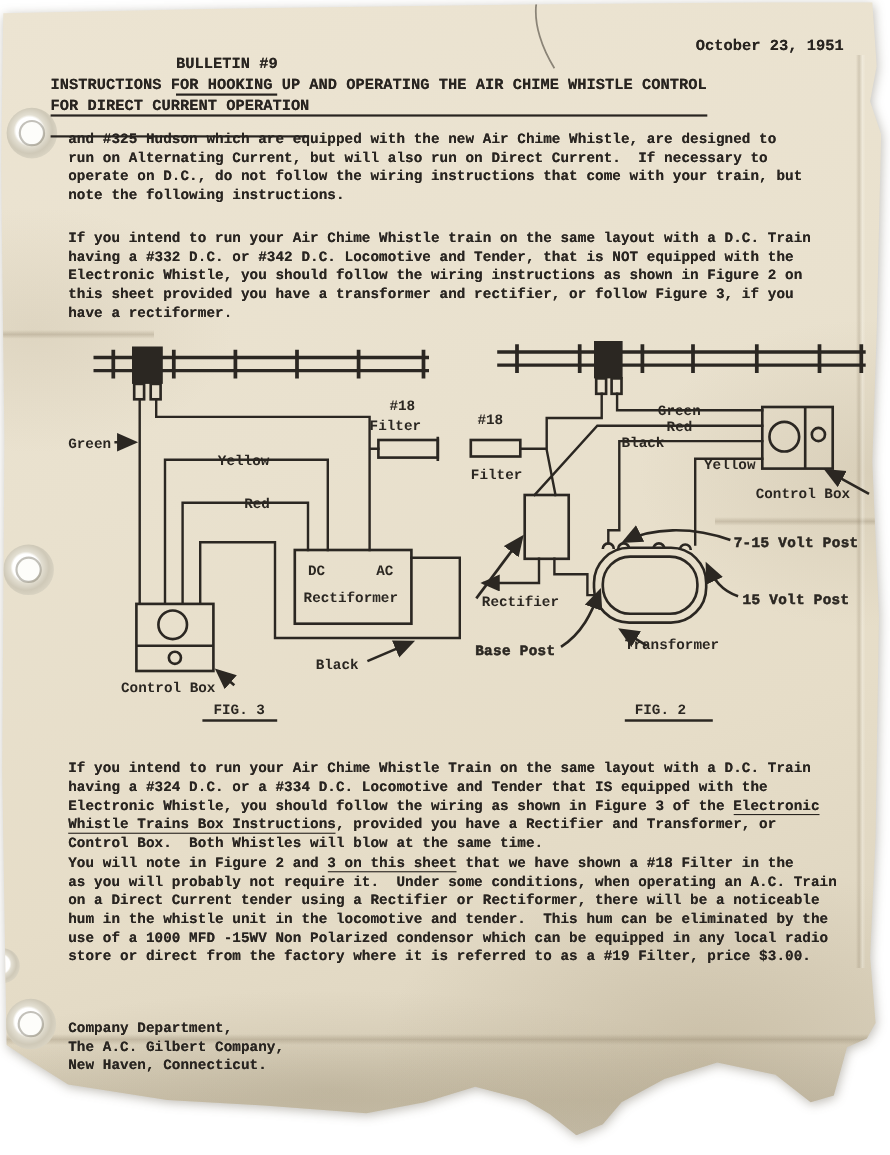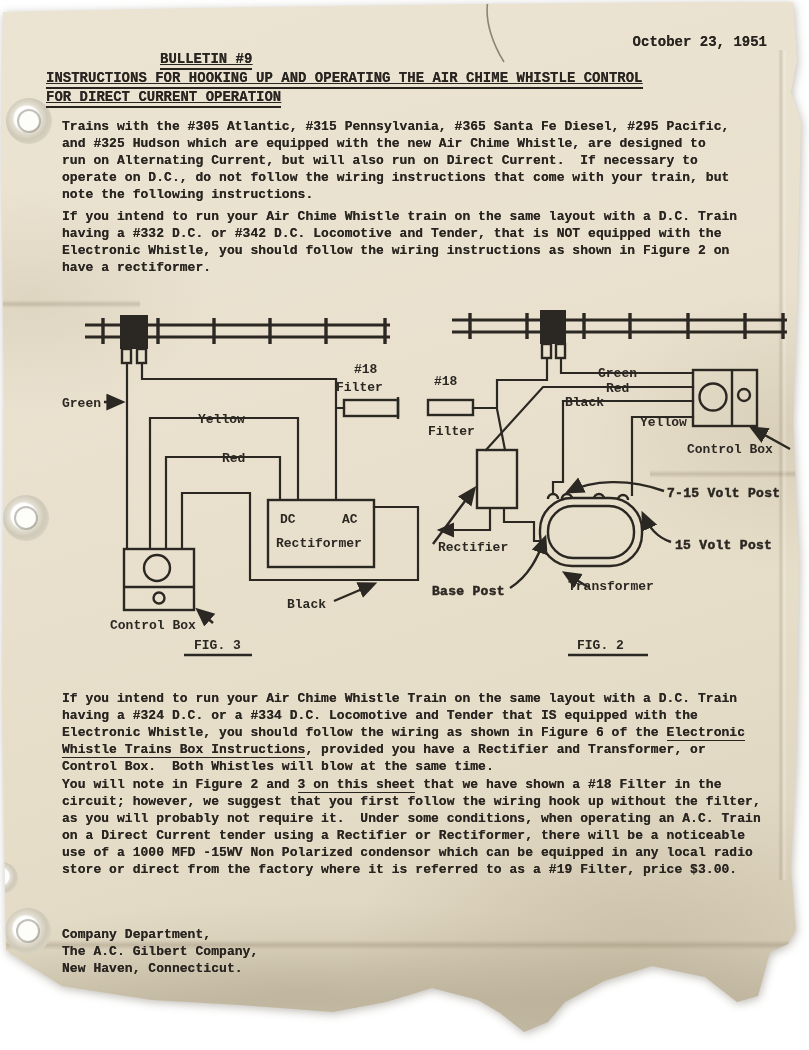--- a/index.html
+++ b/index.html
@@ -29,21 +29,21 @@
   .crease.v{background:linear-gradient(to right,rgba(120,105,80,0),rgba(120,105,80,.22),rgba(255,255,250,.25),rgba(120,105,80,0));}
   .tear-shade{position:absolute;left:0;right:0;bottom:0;height:110px;
     background:linear-gradient(to bottom,rgba(130,118,92,0),rgba(130,118,92,.20) 55%,rgba(160,150,130,.30));}
   .hole{position:absolute;border-radius:50%;
     background:radial-gradient(circle at 45% 45%, #ffffff 0 34%, #e3dfd2 40%, #cfc9b8 58%, #d9d3c2 72%, rgba(215,208,190,0) 78%);}
   .hole .inner{position:absolute;left:28%;top:28%;width:44%;height:44%;border-radius:50%;background:#fdfdfa;box-shadow:0 0 0 2px rgba(120,115,100,.45);}
   .tline{white-space:pre;}
   .para{position:absolute;left:62px;font:700 13px/17px "Liberation Mono",monospace;color:#282420;letter-spacing:.05px;text-shadow:0 0 .5px rgba(40,36,32,.8);}
   .hdr{position:absolute;font:700 14px/17px "Liberation Mono",monospace;color:#282420;text-shadow:0 0 .5px rgba(40,36,32,.8);white-space:pre;}
   .u{border-bottom:1.6px solid #282420;}
-  .uu{border-bottom:2px solid #282420;padding-bottom:1px;text-decoration:underline;}
+  .uu{border-bottom:2px solid #282420;padding-bottom:18px;}
   .center{left:0;width:100%;text-align:left;margin-left:46px;}
   svg text{font:700 13px "Liberation Mono",monospace;fill:#2b2722;}
   svg text.heavy{letter-spacing:.3px;stroke:#2b2722;stroke-width:.5;}
   .wire{stroke:#2b2722;stroke-width:2.2;fill:none;stroke-linecap:square;}
   .box{stroke:#2b2722;stroke-width:2.4;fill:none;}
   .rail{stroke:#2b2722;stroke-width:3;fill:none;}
   .tie{stroke:#2b2722;stroke-width:3.4;fill:none;}
   .lbl-arrow{stroke:#2b2722;stroke-width:2.4;fill:none;}
 </style>
 </head>
@@ -72,31 +72,31 @@
     <svg width="60" height="70" style="position:absolute;left:460px;top:0;">
       <path d="M28,0 C24,22 34,46 44,62" stroke="rgba(60,55,45,.55)" stroke-width="1.6" fill="none"></path>
     </svg>
 
     <div class="hdr" style="top:34px;right:42px;">October 23, 1951</div>
     <div class="hdr" style="top:51px;left:160px;"><span class="uu">BULLETIN #9</span></div>
     <div class="hdr center" style="top:70px;"><span class="uu">INSTRUCTIONS FOR HOOKING UP AND OPERATING THE AIR CHIME WHISTLE CONTROL</span></div>
     <div class="hdr center" style="top:89px;"><span class="uu">FOR DIRECT CURRENT OPERATION</span></div>
 
     <div class="para" style="top:118px;">
-      <div class="tline">Trains with the #305 Atlantic, #315 Pennsylvania, #365 Santa Fe Diesel, #295 Pacific,</div>
       <div class="tline">and #325 Hudson which are equipped with the new Air Chime Whistle, are designed to</div>
       <div class="tline">run on Alternating Current, but will also run on Direct Current.  If necessary to</div>
       <div class="tline">operate on D.C., do not follow the wiring instructions that come with your train, but</div>
       <div class="tline">note the following instructions.</div>
     </div>
 
     <div class="para" style="top:208px;">
       <div class="tline">If you intend to run your Air Chime Whistle train on the same layout with a D.C. Train</div>
       <div class="tline">having a #332 D.C. or #342 D.C. Locomotive and Tender, that is NOT equipped with the</div>
       <div class="tline">Electronic Whistle, you should follow the wiring instructions as shown in Figure 2 on</div>
+      <div class="tline">this sheet provided you have a transformer and rectifier, or follow Figure 3, if you</div>
       <div class="tline">have a rectiformer.</div>
     </div>
 
     <svg width="809" height="370" viewBox="0 0 809 370" style="position:absolute;left:0;top:295px;">
       <defs>
         <marker id="arr" markerWidth="9" markerHeight="8" refX="6.5" refY="3.5" orient="auto">
           <path d="M0,0 L8,3.5 L0,7 z" fill="#2b2722"></path>
         </marker>
       </defs>
 
@@ -192,30 +192,30 @@
         <path class="lbl-arrow" d="M588,292 L565,278" marker-end="url(#arr)"></path>
 
         <text x="577" y="354">FIG. 2</text>
         <path class="lbl-arrow" d="M568,360 H648"></path>
       </g>
     </svg>
 
     <div class="para" style="top:690px;">
       <div class="tline">If you intend to run your Air Chime Whistle Train on the same layout with a D.C. Train</div>
       <div class="tline">having a #324 D.C. or a #334 D.C. Locomotive and Tender that IS equipped with the</div>
-      <div class="tline"><span>Electronic Whistle, you should follow the wiring as shown in Figure 6 of the </span><span class="u">Electronic</span></div>
+      <div class="tline"><span>Electronic Whistle, you should follow the wiring as shown in Figure 3 of the </span><span class="u">Electronic</span></div>
       <div class="tline"><span class="u">Whistle Trains Box Instructions</span><span>, provided you have a Rectifier and Transformer, or</span></div>
       <div class="tline">Control Box.  Both Whistles will blow at the same time.</div>
     </div>
 
     <div class="para" style="top:776px;">
       <div class="tline"><span>You will note in Figure 2 and </span><span class="u">3 on this sheet</span><span> that we have shown a #18 Filter in the</span></div>
-      <div class="tline">circuit; however, we suggest that you first follow the wiring hook up without the filter,</div>
       <div class="tline">as you will probably not require it.  Under some conditions, when operating an A.C. Train</div>
       <div class="tline">on a Direct Current tender using a Rectifier or Rectiformer, there will be a noticeable</div>
+      <div class="tline">hum in the whistle unit in the locomotive and tender.  This hum can be eliminated by the</div>
       <div class="tline">use of a 1000 MFD -15WV Non Polarized condensor which can be equipped in any local radio</div>
       <div class="tline">store or direct from the factory where it is referred to as a #19 Filter, price $3.00.</div>
     </div>
 
     <div class="para" style="top:926px;">
       <div class="tline">Company Department,</div>
       <div class="tline">The A.C. Gilbert Company,</div>
       <div class="tline">New Haven, Connecticut.</div>
     </div>
 

